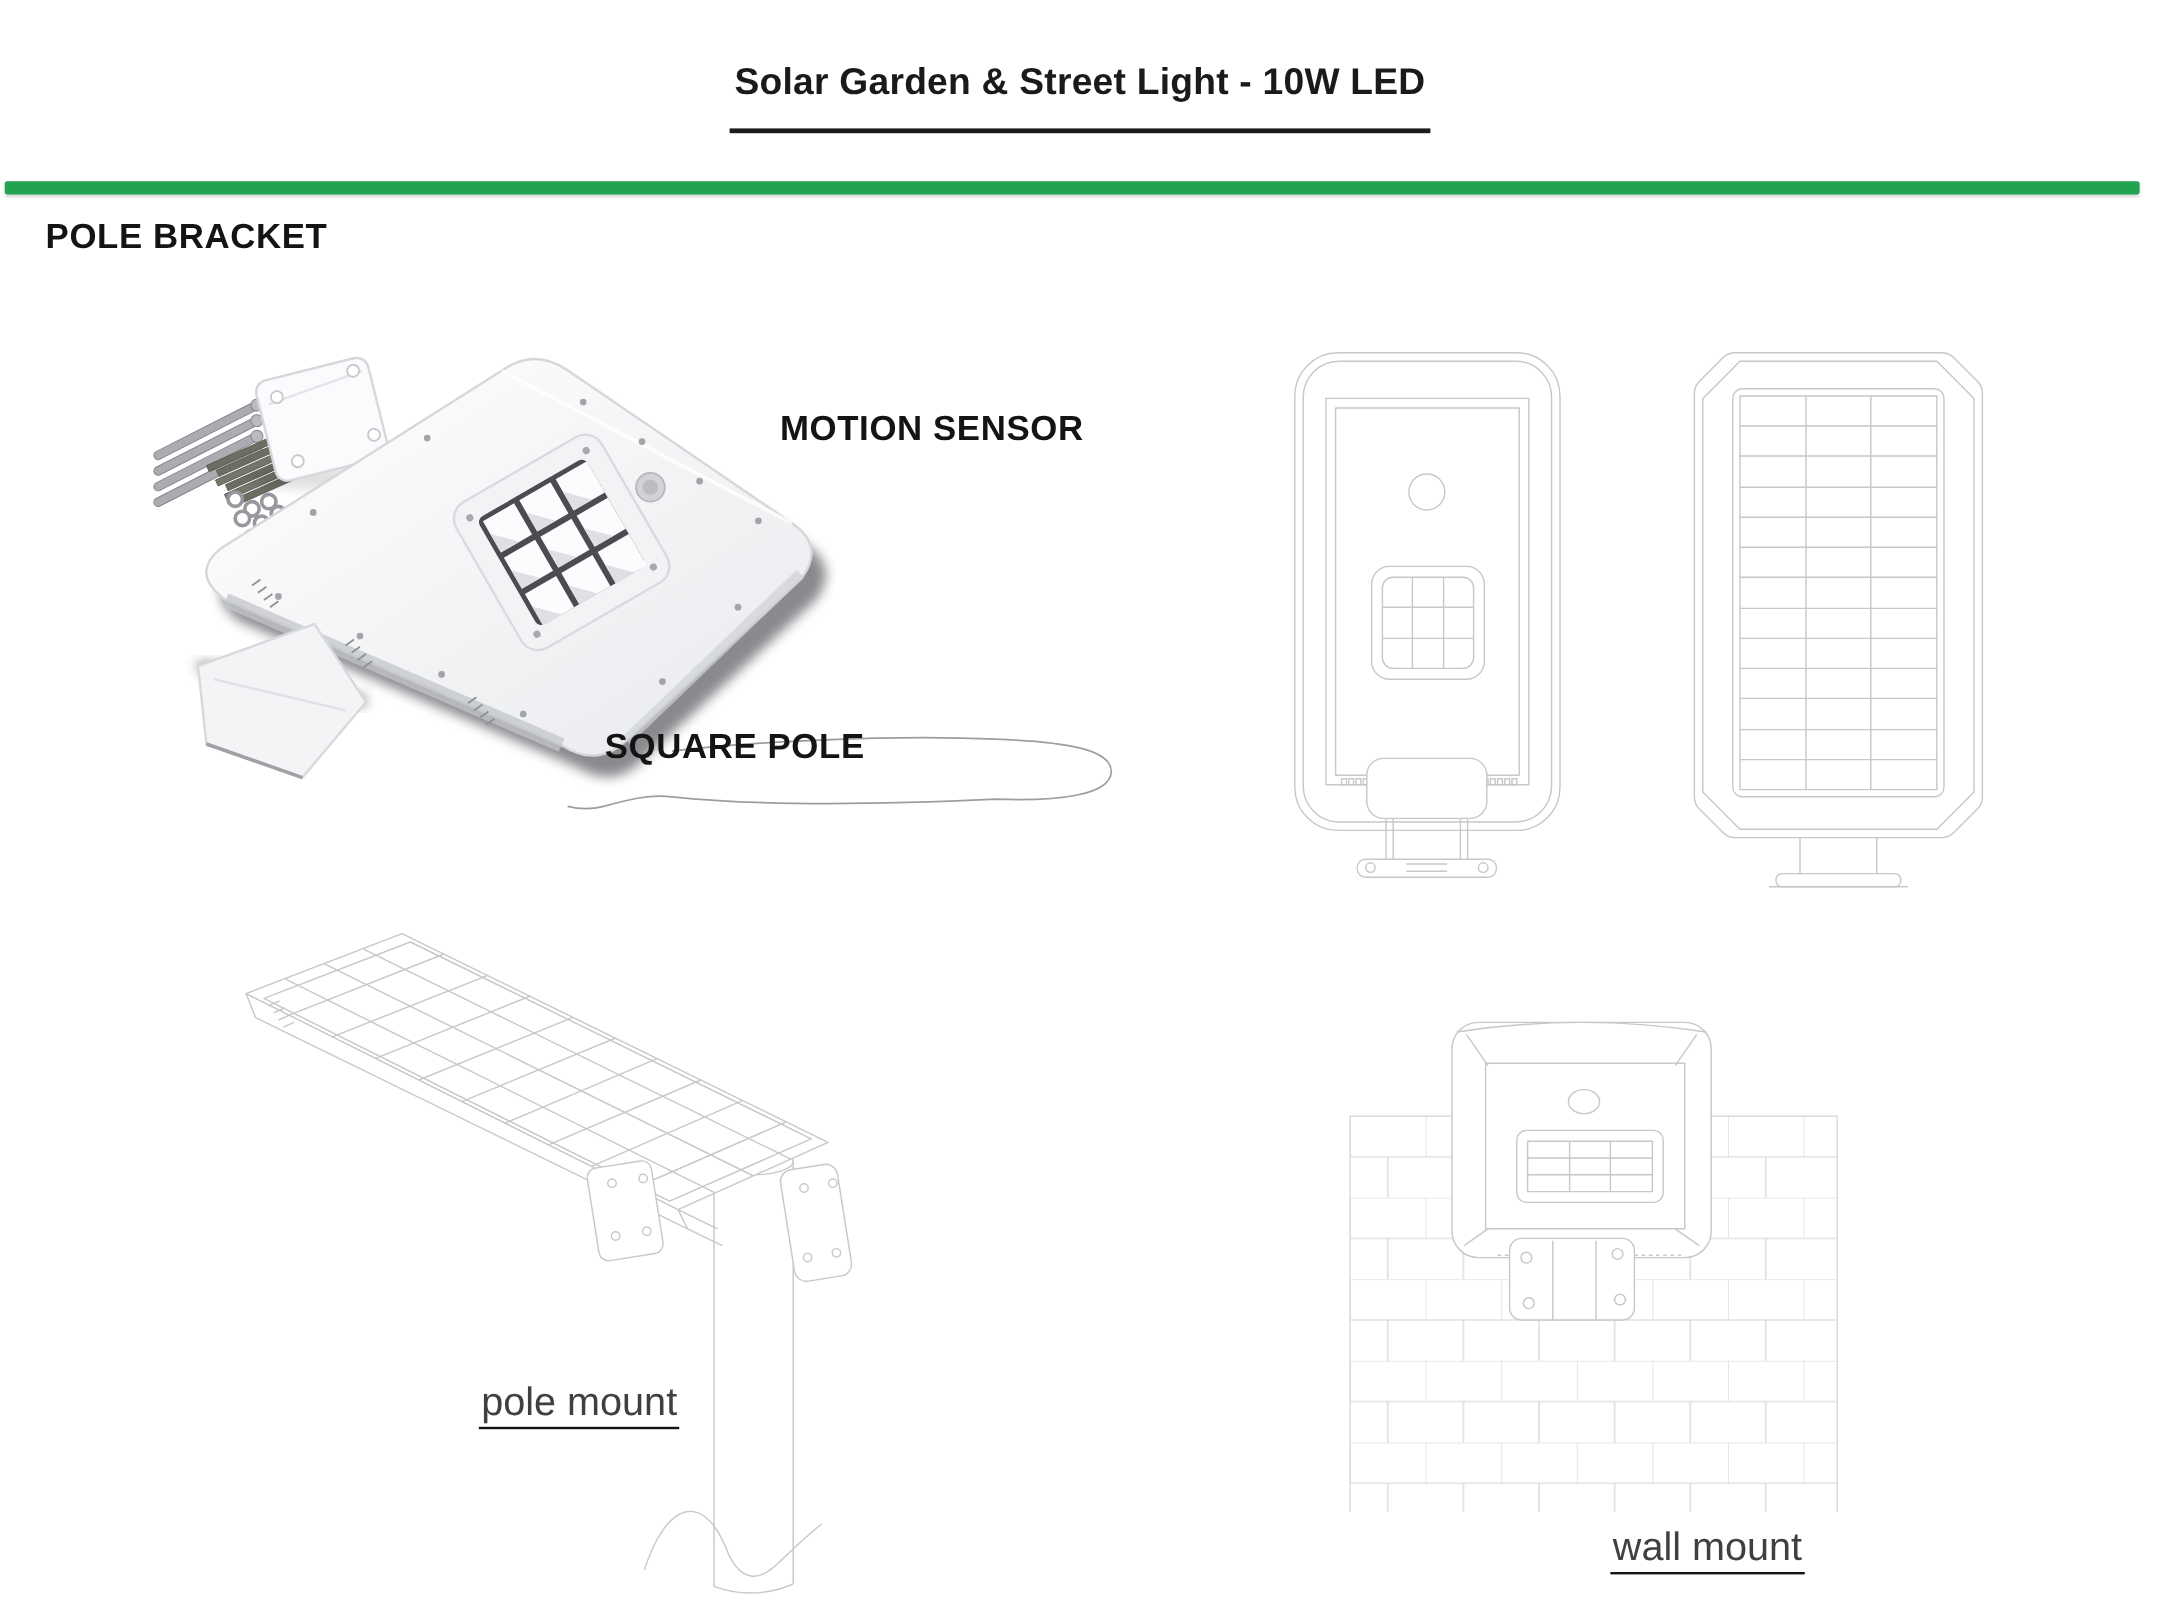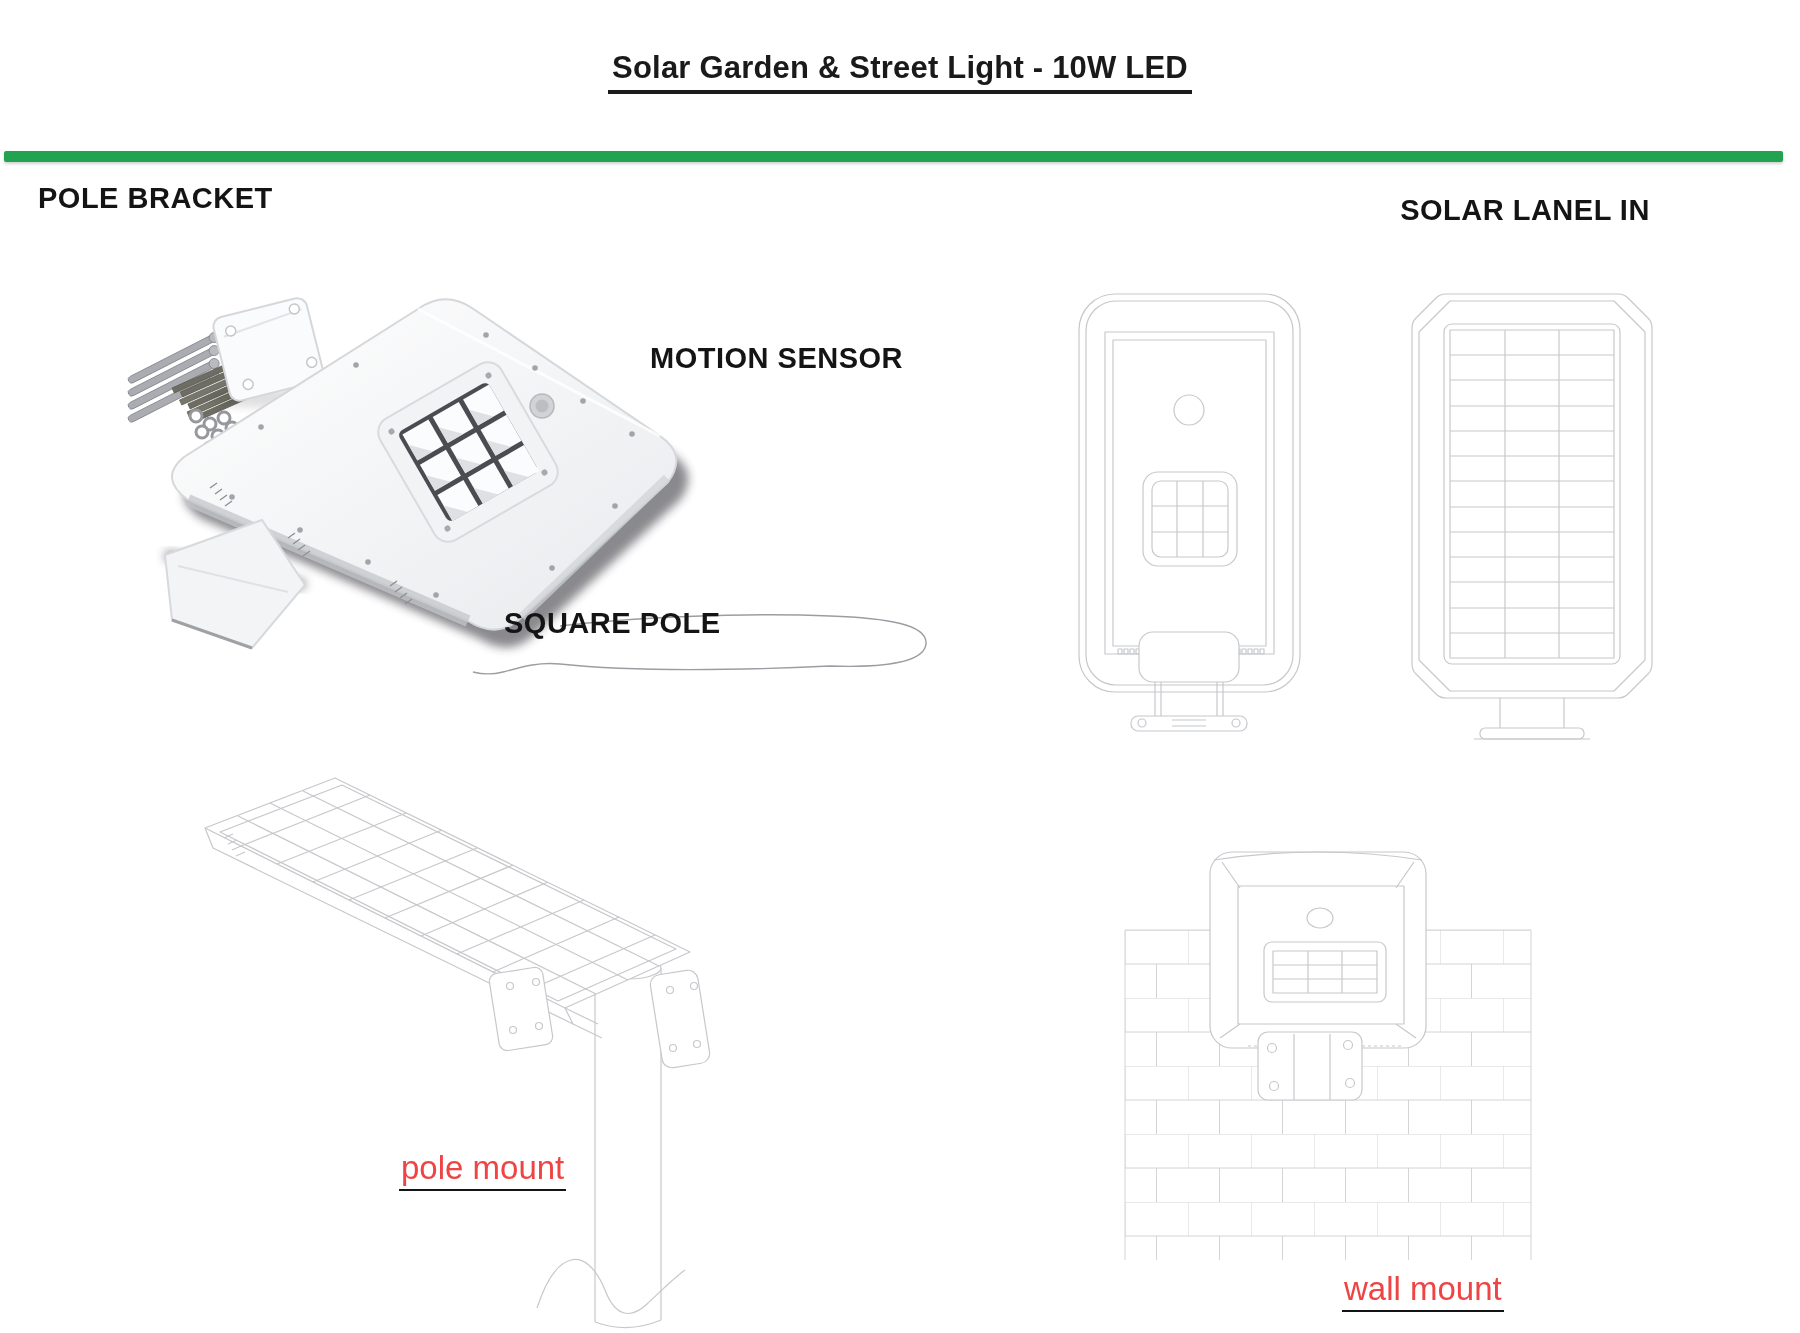--- a/index.html
+++ b/index.html
@@ -1,29 +1,29 @@
 <!DOCTYPE html>
 <html><head>
 <meta charset="utf-8">
 <style>
   html,body{margin:0;padding:0;background:#ffffff;}
   .page{position:relative;width:1800px;height:1333px;background:#ffffff;overflow:hidden;
         font-family:"Liberation Sans",sans-serif;color:#141414;}
   .abs{position:absolute;}
   .title-wrap{top:50px;left:0;width:1800px;text-align:center;}
   .title{display:inline-block;font-size:31px;font-weight:700;letter-spacing:0.2px;
-         color:#1a1a1a;border-bottom:4px solid #1b1b1b;padding:0 4px 4px 4px;}
+         color:#1a1a1a;border-bottom:4px solid #1b1b1b;padding:0 4px 21px 4px;}
   .divider{top:151px;left:4px;width:1779px;height:11px;background:#22a34f;border-radius:2px;
            box-shadow:0 2px 3px rgba(0,0,0,.18);}
   .lbl-bold{font-weight:700;font-size:29px;letter-spacing:.5px;color:#141414;line-height:34px;white-space:nowrap;}
   .hardware{left:38px;top:181px;}
   .solar-hdr{left:1290px;top:193px;width:470px;text-align:center;}
   .motion{left:650px;top:341px;}
   .square{left:504px;top:606px;z-index:5;}
-  .lbl-hand{font-size:33px;font-weight:400;color:#ef4444;border-bottom:2px solid #141414;
+  .lbl-hand{font-size:33px;font-weight:400;color:#404040;border-bottom:2px solid #141414;
             padding:0 2px 3px 2px;white-space:nowrap;}
   .polelbl{left:399px;top:1149px;}
   .walllbl{left:1342px;top:1270px;}
   svg{display:block;}
 </style>
 </head>
 <body>
 
 <div class="page">
 
@@ -31,21 +31,20 @@
     <span class="title">Solar Garden &amp; Street Light - 10W LED</span>
   </div>
 
   <div class="abs divider"></div>
 
   <div class="abs hardware lbl-bold">
     <div>POLE BRACKET</div>
   </div>
 
   <div class="abs solar-hdr lbl-bold">
-    <div>SOLAR LANEL IN</div>
   </div>
 
   <div class="abs motion lbl-bold">MOTION SENSOR</div>
 
   <div class="abs square lbl-bold">SQUARE POLE</div>
 
   <svg class="abs" style="left:60px;top:248px" width="900" height="440" viewBox="0 0 900 440">
     <defs>
       <linearGradient id="bodyG" x1="0" y1="0" x2="1" y2="1">
         <stop offset="0" stop-color="#ffffff"></stop>

